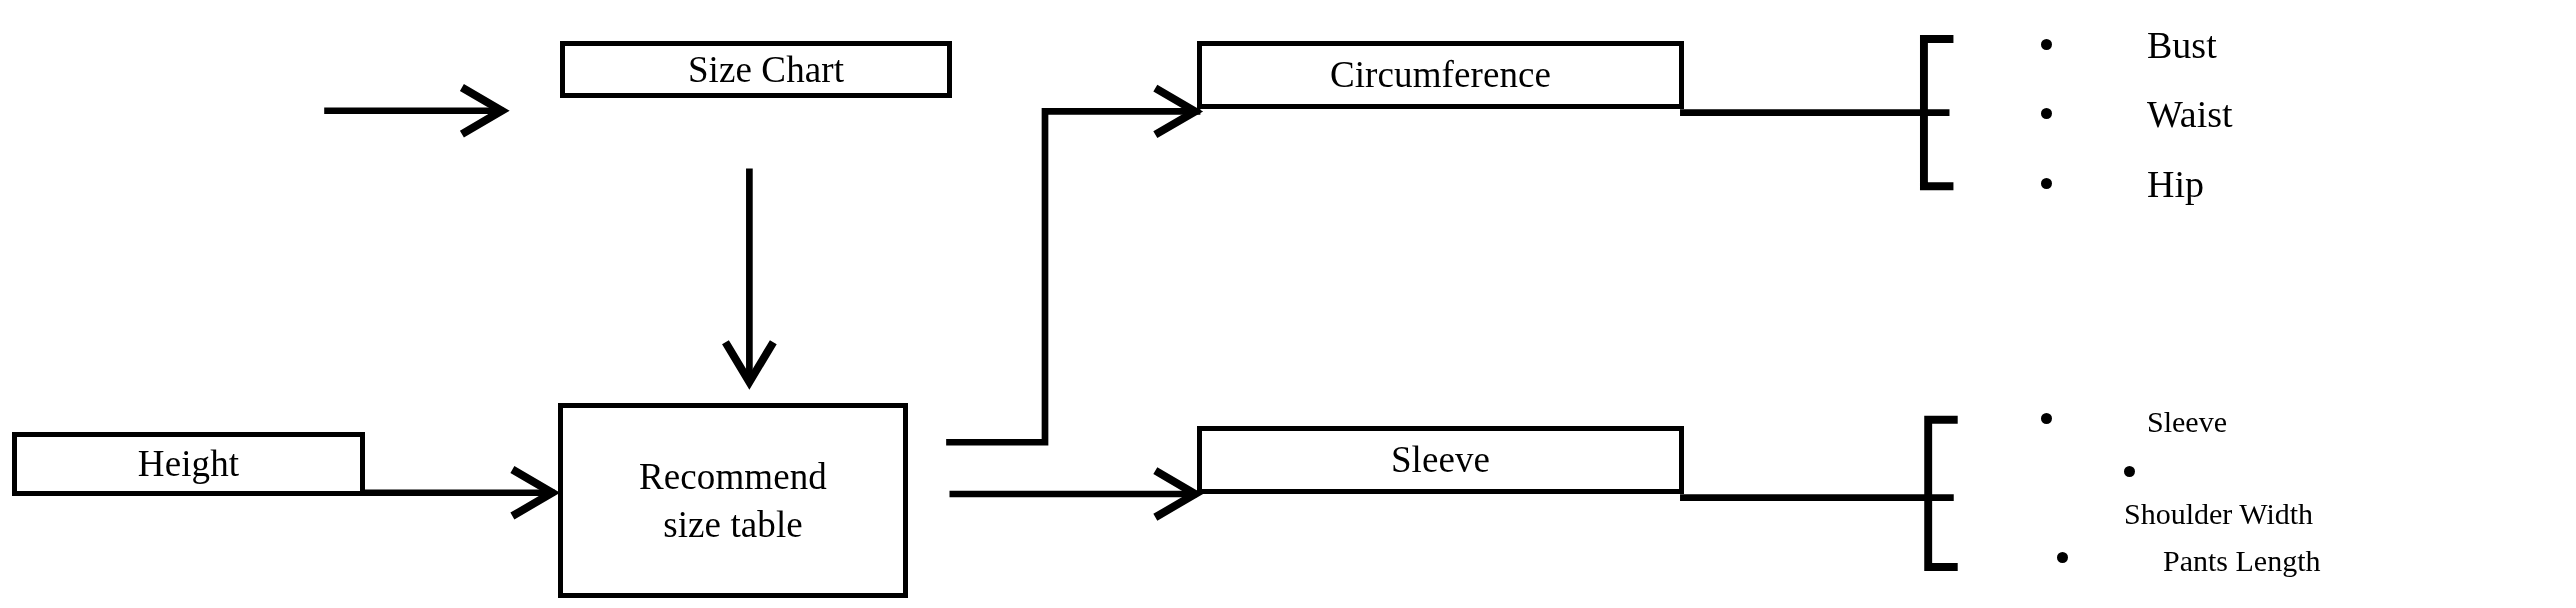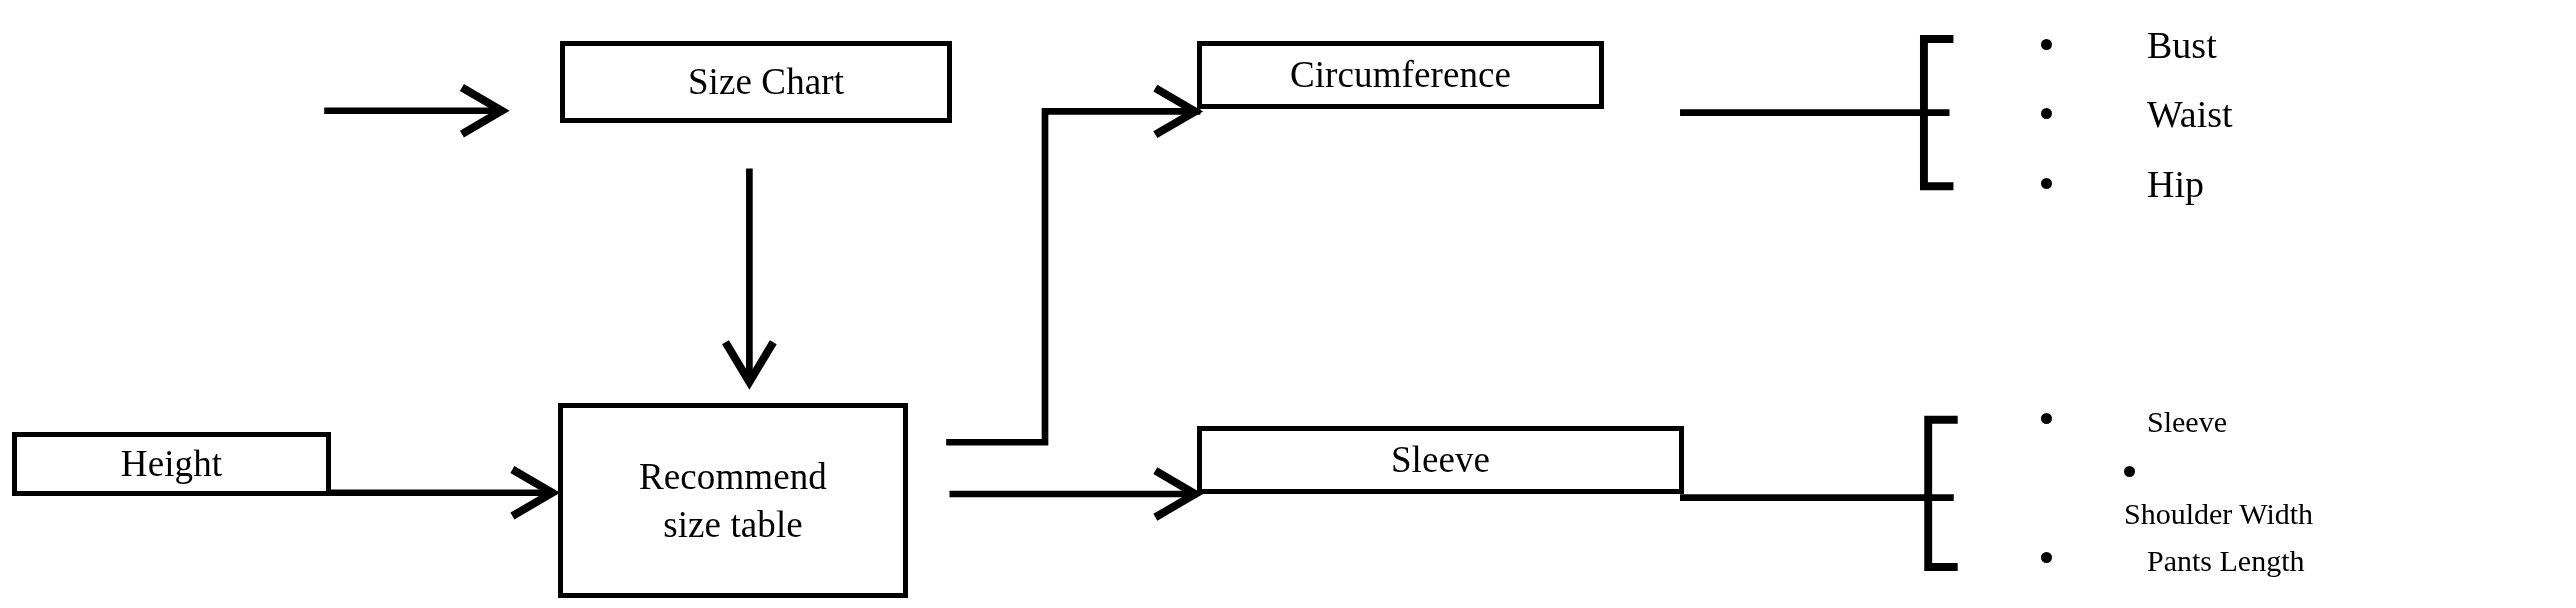--- a/index.html
+++ b/index.html
@@ -105,29 +105,29 @@
       <polyline points="3205,64 3163,64 3163,306 3205,306" fill="none" stroke="#000" stroke-width="13" stroke-linecap="square" stroke-linejoin="miter"></polyline>
     </g>
 
     <g>
       <line x1="2762" y1="818" x2="3212" y2="818" stroke="#000" stroke-width="11"></line>
       <polyline points="3212,690 3170,690 3170,932 3212,932" fill="none" stroke="#000" stroke-width="13" stroke-linecap="square" stroke-linejoin="miter"></polyline>
     </g>
   </svg>
 
 
-  <div class="node-box" style="left:560px; top:41px; width:392px; height:82px; font-size:37px;padding-left:20px;">
+  <div class="node-box" style="left:560px; top:41px; width:392px; height:57px; font-size:37px;padding-left:20px;">
     <span class="node-label">Size Chart</span>
   </div>
 
-  <div class="node-box" style="left:1197px; top:41px; width:407px; height:68px; font-size:37px;">
+  <div class="node-box" style="left:1197px; top:41px; width:487px; height:68px; font-size:37px;">
     <span class="node-label">Circumference</span>
   </div>
 
-  <div class="node-box" style="left:12px; top:432px; width:319px; height:64px; font-size:37px;">
+  <div class="node-box" style="left:12px; top:432px; width:353px; height:64px; font-size:37px;">
     <span class="node-label">Height</span>
   </div>
 
   <div class="node-box" style="left:558px; top:403px; width:350px; height:195px; font-size:37px;align-items:center;">
     <span class="node-label">Recommend</span>
     <span class="node-label">size table</span>
   </div>
 
   <div class="node-box" style="left:1197px; top:426px; width:487px; height:68px; font-size:37px;">
     <span class="node-label">Sleeve</span>
@@ -156,20 +156,20 @@
     <div class="bullet-row" style="left:0px; top:23px;">
       <span class="bullet-dot"></span>
       <span class="bullet-text">Sleeve</span>
     </div>
 
     <div class="bullet-row" style="left:0px; top:92px;flex-direction:column;">
       <span class="bullet-dot"></span>
       <span class="bullet-text">Shoulder Width</span>
     </div>
 
-    <div class="bullet-row" style="left:0px; top:162px;">
+    <div class="bullet-row" style="left:16px; top:162px;">
       <span class="bullet-dot"></span>
       <span class="bullet-text">Pants Length</span>
     </div>
   </div>
 
 </div>
 
 
 </body></html>

